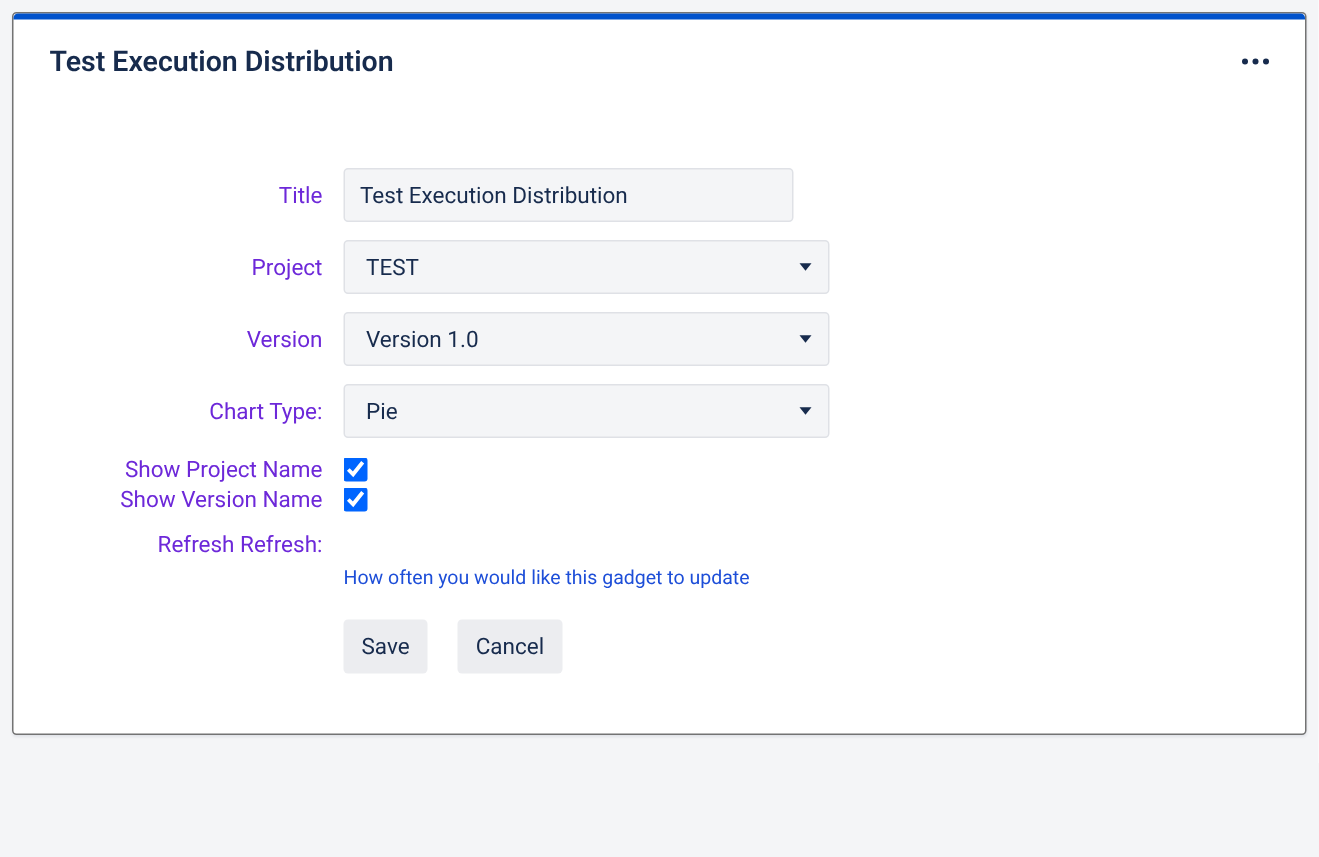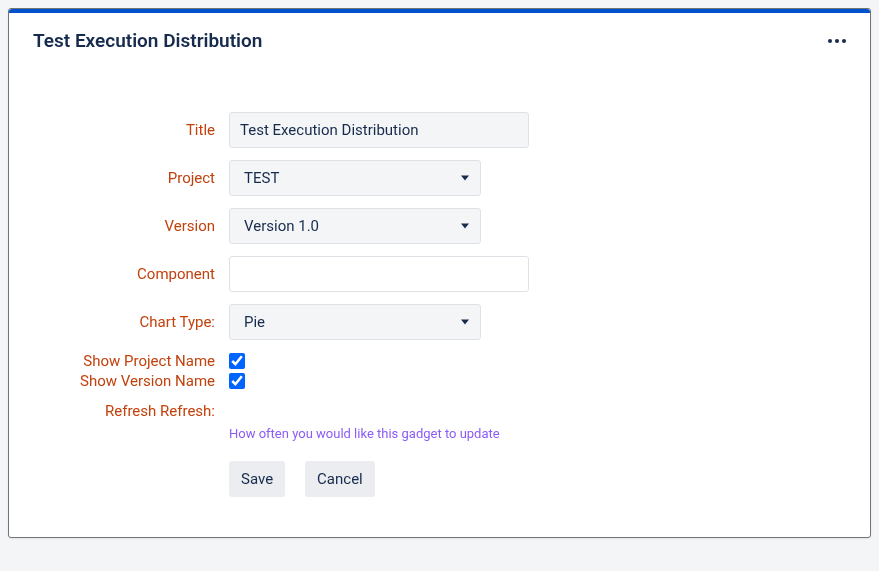--- a/index.html
+++ b/index.html
@@ -57,21 +57,21 @@
       display: flex;
       align-items: center;
       margin-bottom: 12px;
     }
     .form-row.tight {
       margin-bottom: 2px;
     }
     .form-label {
       width: 196px;
       text-align: right;
-      color: #c2410c;
+      color: #6d28d9;
       font-size: 15px;
       padding-right: 14px;
     }
     .text-input {
       width: 300px;
       height: 36px;
       border: 1px solid #dfe1e6;
       border-radius: 3px;
       background: #f4f5f7;
       padding: 0 10px;
@@ -80,21 +80,21 @@
       font-family: inherit;
     }
     .text-input.white-bg {
       background: #ffffff;
     }
     .text-input:read-only {
       cursor: default;
     }
     .select-wrap {
       position: relative;
-      width: 252px;
+      width: 324px;
     }
     .select-display {
       width: 100%;
       height: 36px;
       border: 1px solid #dfe1e6;
       border-radius: 3px;
       background: #f4f5f7;
       padding: 0 30px 0 14px;
       color: #172b4d;
       font-size: 15px;
@@ -121,21 +121,21 @@
       accent-color: #0065ff;
       cursor: pointer;
     }
     .help-text-row {
       display: flex;
       margin-top: -6px;
       margin-bottom: 20px;
     }
     .help-text {
       margin-left: 196px;
-      color: #8b5cf6;
+      color: #1d4ed8;
       font-size: 13px;
     }
     .button-row {
       display: flex;
       margin-left: 196px;
       gap: 20px;
       margin-top: 16px;
     }
     .btn {
       height: 36px;
@@ -184,24 +184,20 @@
     <div class="form-row">
       <label class="form-label">Version</label>
       <div class="select-wrap">
         <div class="select-display">
           <span>Version 1.0</span>
         </div>
         <div class="caret"></div>
       </div>
     </div>
 
-    <div class="form-row">
-      <label class="form-label">Component</label>
-      <input type="text" class="text-input white-bg" value="" style="">
-    </div>
 
     <div class="form-row">
       <label class="form-label">Chart Type:</label>
       <div class="select-wrap">
         <div class="select-display">
           <span>Pie</span>
         </div>
         <div class="caret"></div>
       </div>
     </div>

